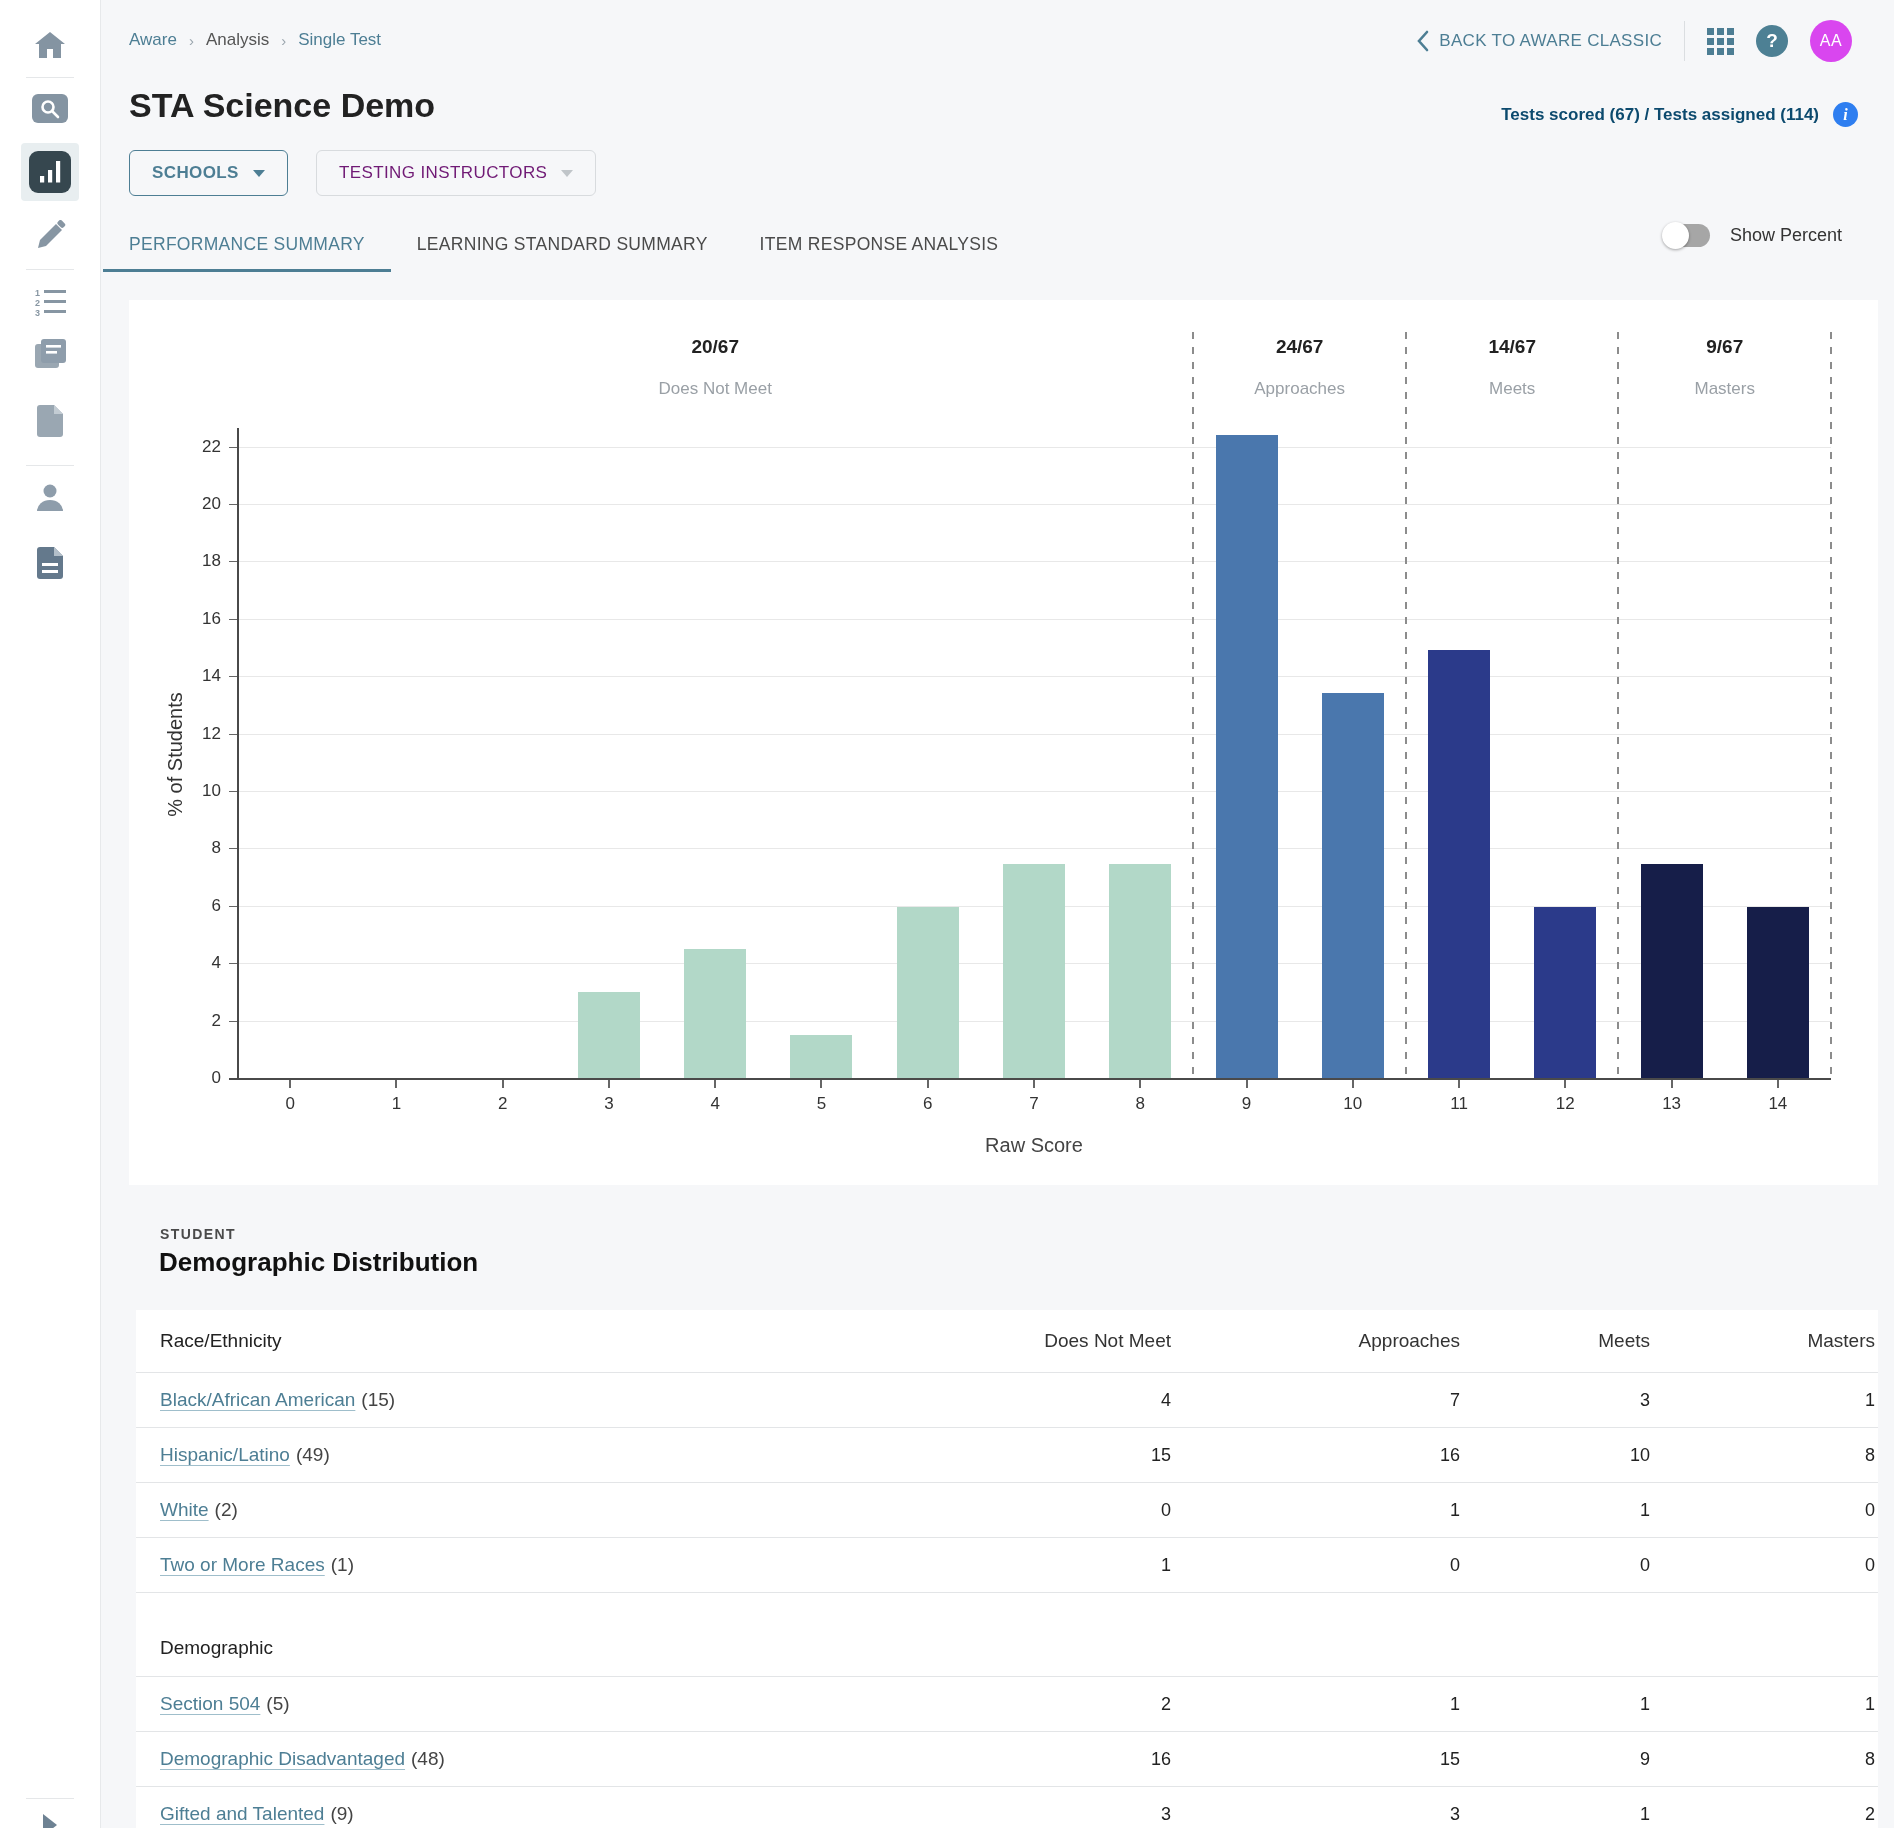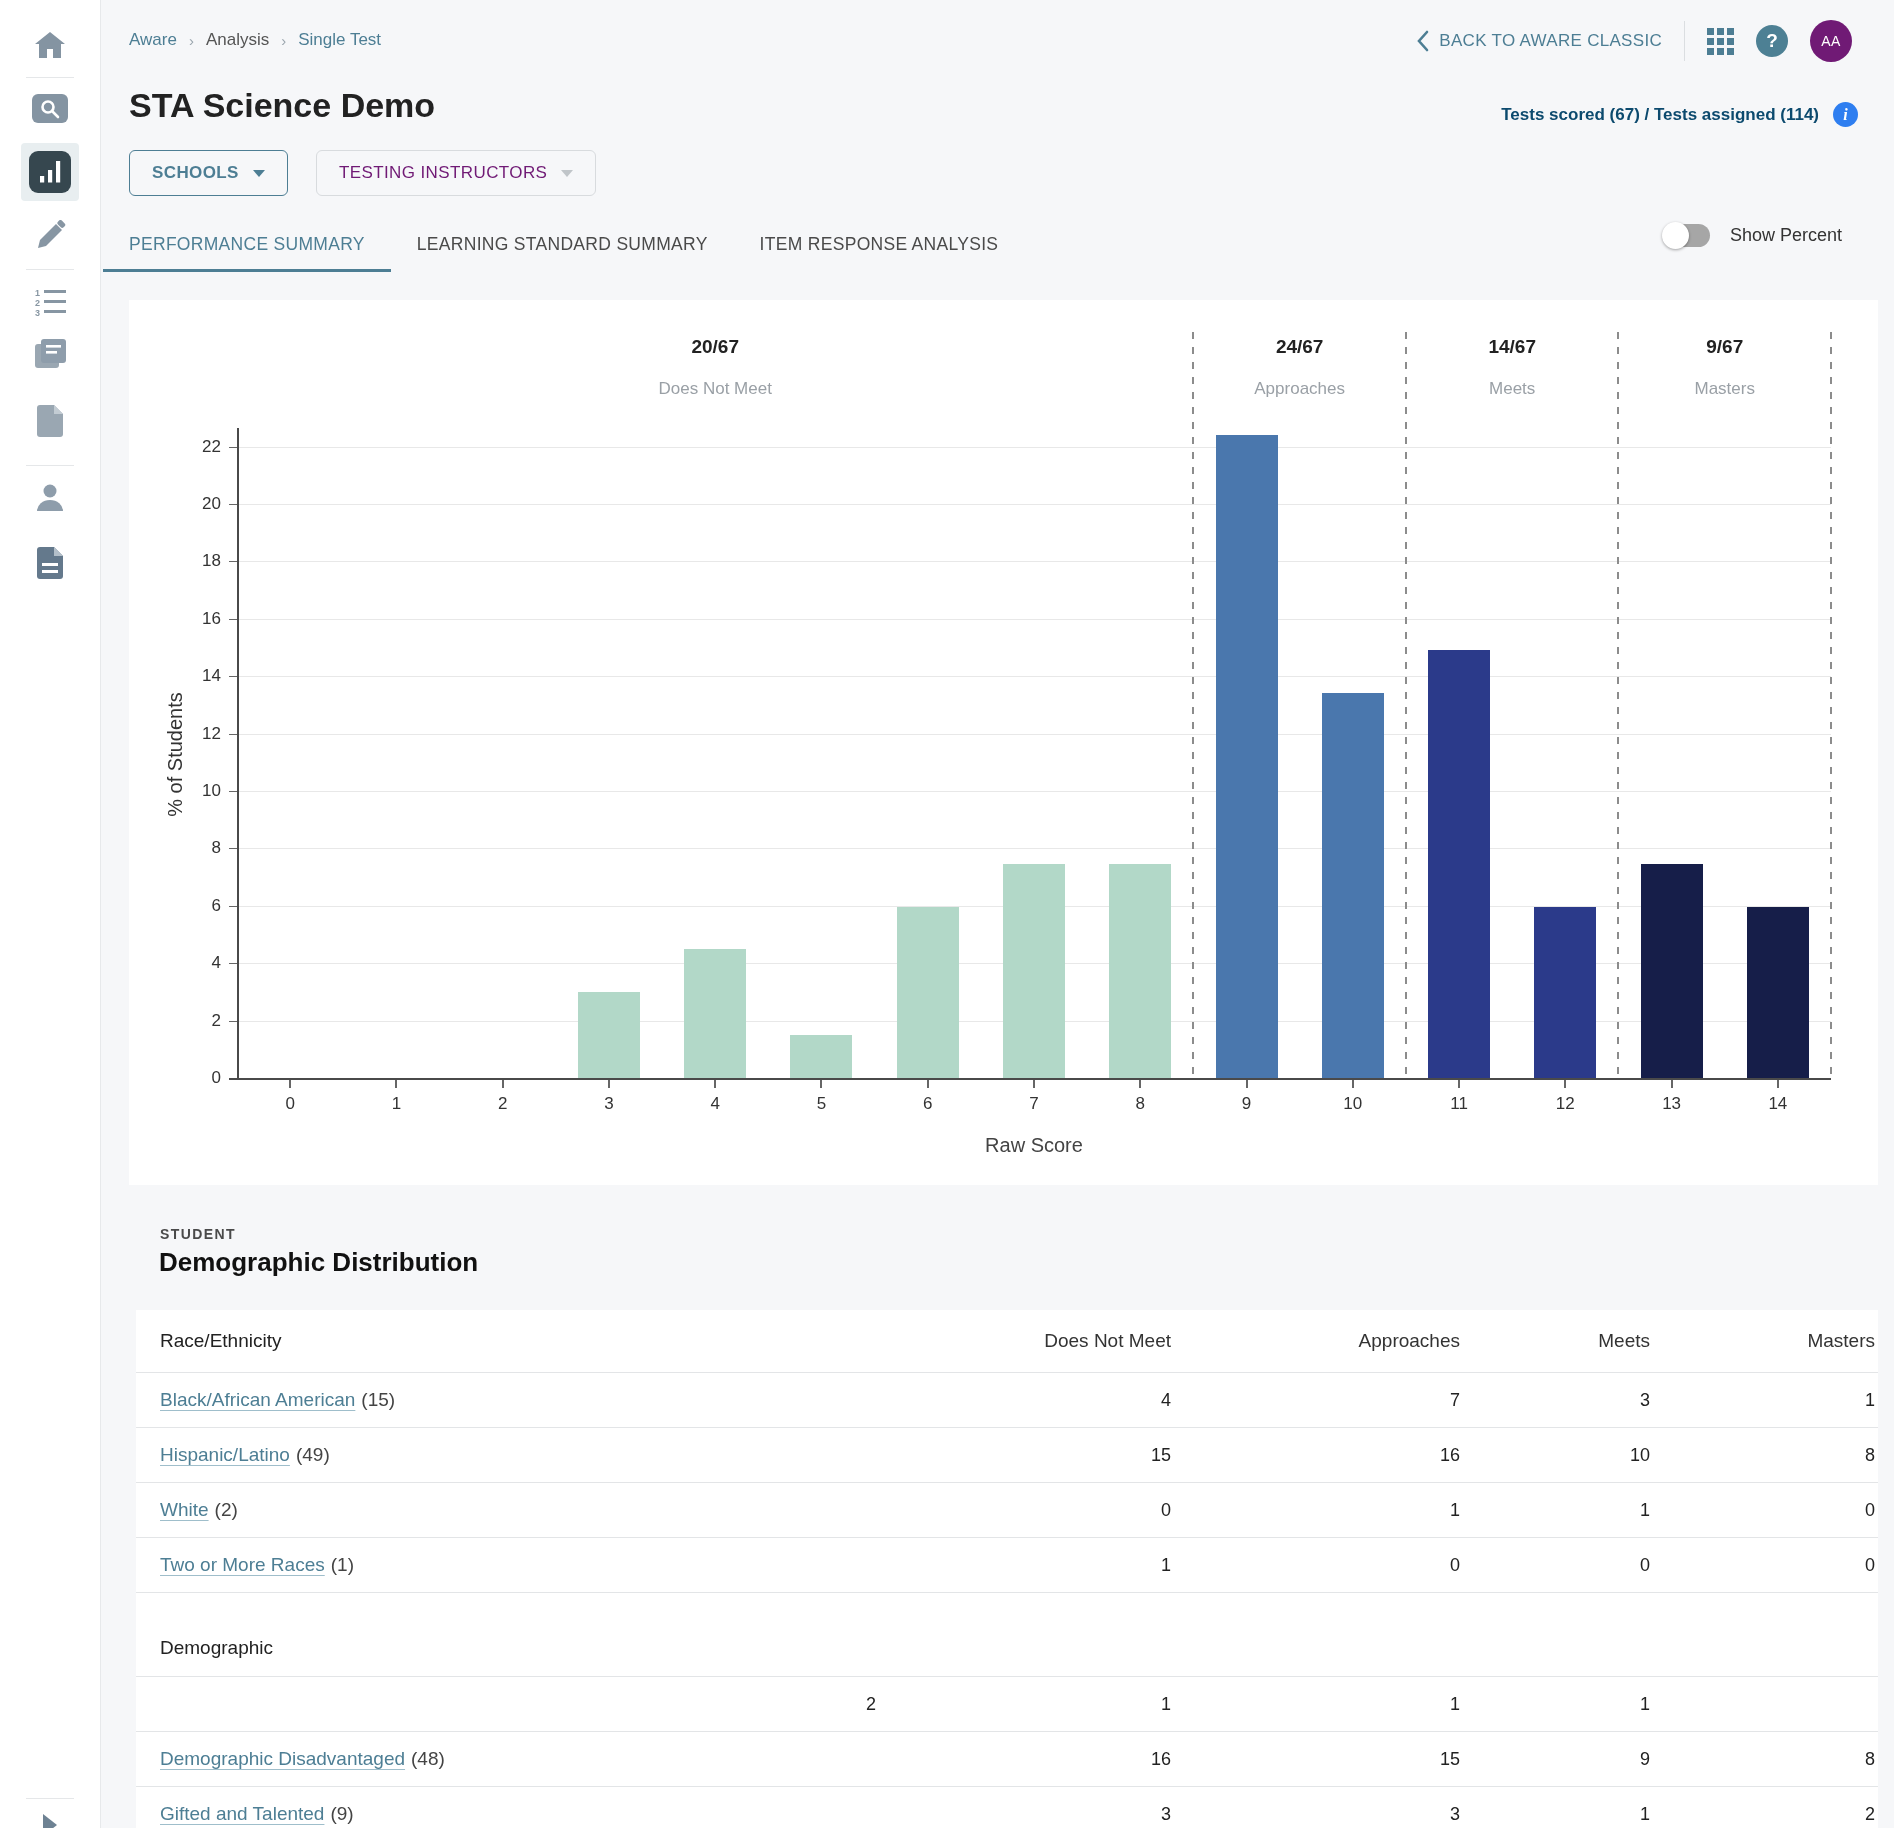--- a/index.html
+++ b/index.html
@@ -23,22 +23,22 @@
   .crumb-text{color:#555;}
   .top-actions{position:absolute;right:42px;top:18px;display:flex;align-items:center;gap:22px;height:46px;}
   .back-link{display:flex;align-items:center;gap:10px;color:#4d7e94;font-size:17px;
     letter-spacing:.3px;cursor:pointer;white-space:nowrap;}
   .vdiv{width:1px;height:40px;background:#dbdee1;}
   .grid-icon{display:grid;grid-template-columns:repeat(3,7px);grid-template-rows:repeat(3,7px);
     gap:3px;cursor:pointer;}
   .grid-icon span{background:#4d7e94;}
   .help-circle{width:32px;height:32px;border-radius:50%;background:#4d8094;color:#fff;
     font-size:19px;font-weight:700;display:flex;align-items:center;justify-content:center;cursor:pointer;}
-  .avatar{width:42px;height:42px;border-radius:50%;background:#701a75;color:#fff;
-    font-size:14px;letter-spacing:.5px;display:flex;align-items:center;justify-content:center;cursor:pointer;}
+  .avatar{width:42px;height:42px;border-radius:50%;background:#d946ef;color:#fff;
+    font-size:16px;letter-spacing:.5px;display:flex;align-items:center;justify-content:center;cursor:pointer;}
   .page-title{position:absolute;left:129px;top:86px;font-size:34px;font-weight:600;color:#222;}
   .tests-info{position:absolute;right:36px;top:102px;display:flex;align-items:center;gap:14px;}
   .tests-info-text{font-size:17px;color:#0c4a6e;font-weight:bold;}
   .info-circle{width:25px;height:25px;border-radius:50%;background:#2e7ef0;color:#fff;
     font-family:"Liberation Serif",serif;font-style:italic;font-weight:700;font-size:16px;
     display:flex;align-items:center;justify-content:center;cursor:pointer;}
   .filters{position:absolute;left:129px;top:150px;display:flex;gap:28px;}
   .btn{height:44px;border-radius:6px;padding:0 22px;display:flex;align-items:center;gap:14px;
     font-size:17px;letter-spacing:.4px;cursor:pointer;background:transparent;}
   .btn.enabled{border:1px solid #4d7e94;color:#4d7e94;font-weight:700;}
@@ -369,20 +369,21 @@
       <div class="tcell">0</div>
     </div>
     <div class="trow section">
       <div class="th-label">Demographic</div>
       <div class="th-col"></div>
       <div class="th-col"></div>
       <div class="th-col"></div>
       <div class="th-col"></div>
     </div>
     <div class="trow">
+      <div><span class="tlink">Section 504</span><span class="tcount">(5)</span></div>
       <div class="tcell">2</div>
       <div class="tcell">1</div>
       <div class="tcell">1</div>
       <div class="tcell">1</div>
     </div>
     <div class="trow">
       <div><span class="tlink">Demographic Disadvantaged</span><span class="tcount">(48)</span></div>
       <div class="tcell">16</div>
       <div class="tcell">15</div>
       <div class="tcell">9</div>

